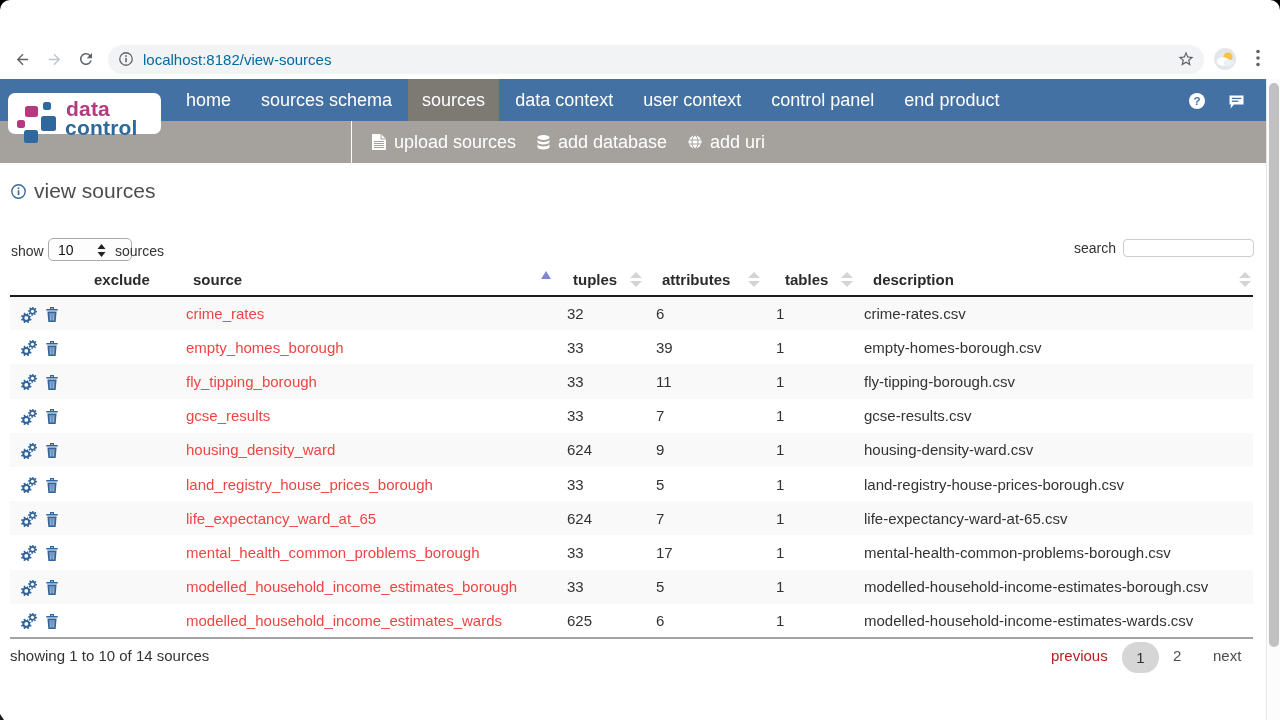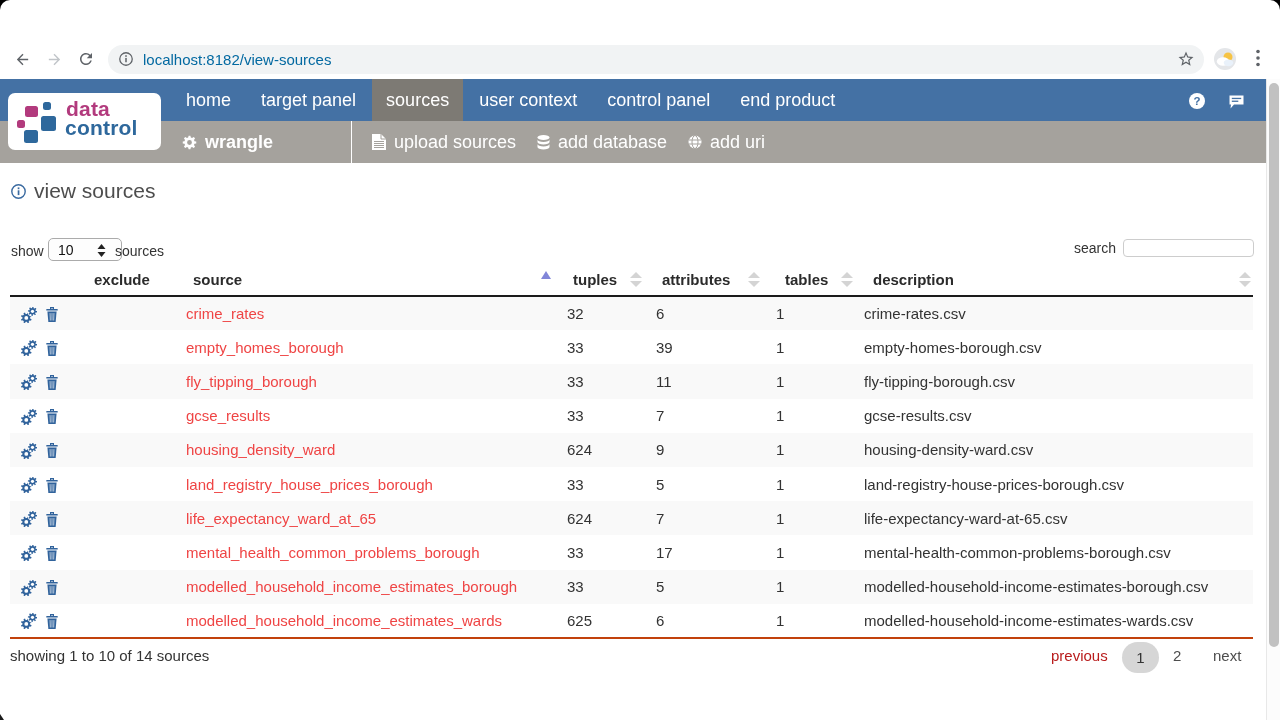--- a/index.html
+++ b/index.html
@@ -18,37 +18,37 @@
 .urltext { position:absolute; left:35px; top:6px; font-size:15px; color:#0369a1; white-space:nowrap; }
 
 
 .navbar { position:absolute; left:0; top:79px; width:1266px; height:42px; background:#4471a4; }
 .navbar ul { list-style:none; position:absolute; left:172px; top:0; height:42px; display:flex; }
 .navbar li { height:42px; display:flex; align-items:center; padding:0 14px; margin-right:2px; font-size:18px; color:#fff; white-space:nowrap; }
 .navbar li.active { background:#7d7a74; }
 .graybar { position:absolute; left:0; top:121px; width:1266px; height:42px; background:#a5a29d; }
 .gb-item { position:absolute; top:0; height:42px; display:flex; align-items:center; font-size:18px; color:#fff; white-space:nowrap; }
 .gb-divider { position:absolute; left:351px; top:0; width:1px; height:42px; background:#fff; }
-.logo { position:absolute; left:8px; top:93px; width:153px; height:57px; background:#fff; border-radius:7px; }
+.logo { position:absolute; left:8px; top:93px; width:153px; height:41px; background:#fff; border-radius:7px; }
 .logo .sq { position:absolute; border-radius:2.5px; }
 .logo-data { position:absolute; left:58px; top:4px; font-size:21px; font-weight:bold; color:#b23a7d; letter-spacing:0.2px; }
 .logo-prep { position:absolute; left:57px; top:22.8px; font-size:21px; font-weight:bold; color:#2e689c; letter-spacing:0.2px; }
 
 
 .heading { position:absolute; left:34px; top:179px; font-size:21px; color:#4d4d4d; }
 .ctl { position:absolute; font-size:14px; color:#333; }
-.select { position:absolute; left:48px; top:238px; width:74px; height:23px; border:1px solid #ababab; border-radius:5px; background:#fdfdfd; }
+.select { position:absolute; left:48px; top:238px; width:84px; height:23px; border:1px solid #ababab; border-radius:5px; background:#fdfdfd; }
 .searchbox { position:absolute; left:1123px; top:239px; width:131px; height:18px; border:1px solid #cdcdcd; border-radius:4px; background:#fff; }
 
 table.dt { position:absolute; left:10px; top:264px; border-collapse:collapse; table-layout:fixed; width:1243px; font-size:15px; color:#333; }
 table.dt th { font-weight:bold; text-align:left; height:32px; vertical-align:middle; position:relative; font-size:15px; color:#2b2b2b; }
 table.dt td { height:34.2px; vertical-align:middle; }
 table.dt thead tr { border-bottom:2px solid #1b1b1b; }
 table.dt tbody tr.odd { background:#f9f9f9; }
-table.dt tbody tr:last-child { border-bottom:2px solid #c2410c; }
+table.dt tbody tr:last-child { border-bottom:2px solid #a3a3a3; }
 a.src { color:#ef4444; text-decoration:none; }
 .icn { display:inline-block; vertical-align:middle; }
 .sorter { position:absolute; right:7px; top:8px; width:13px; height:15px; }
 .sorter::before { content:''; position:absolute; top:0; left:0; width:0; height:0; border-left:6.5px solid transparent; border-right:6.5px solid transparent; border-bottom:6.5px solid #d4d4d4; }
 .sorter::after { content:''; position:absolute; bottom:0; left:0; width:0; height:0; border-left:6.5px solid transparent; border-right:6.5px solid transparent; border-top:6.5px solid #d4d4d4; }
 td.c1 { padding-left:11px; }
 td.c3 { padding-left:10px; }
 td.c4 { padding-left:7px; }
 td.c5 { padding-left:6px; }
 td.c6 { padding-left:8px; }
@@ -98,44 +98,39 @@
   <svg class="abs" style="left:1256px;top:8px" width="4" height="18" viewBox="0 0 4 18">
         <circle cx="2" cy="2.5" r="1.8" fill="#5f6368"></circle>
         <circle cx="2" cy="9" r="1.8" fill="#5f6368"></circle>
         <circle cx="2" cy="15.5" r="1.8" fill="#5f6368"></circle>
       </svg>
 </div>
 
 <div class="navbar">
   <ul>
     <li>home</li>
-    <li>target panel</li>
+    <li>sources schema</li>
     <li class="active">sources</li>
+    <li>data context</li>
     <li>user context</li>
     <li>control panel</li>
     <li>end product</li>
   </ul>
   <svg class="abs" style="left:1189px;top:14px" width="16" height="16" viewBox="0 0 16 16">
         <circle cx="8" cy="8" r="8" fill="#fff"></circle>
         <text x="8" y="12" font-size="11.5" font-weight="bold" fill="#4471a4" text-anchor="middle" font-family="Liberation Sans">?</text>
       </svg>
   <svg class="abs" style="left:1229px;top:16px" width="15" height="15" viewBox="0 0 15 15">
         <path d="M0.5 0.5 H14.5 V9.5 H5 L1.5 13.5 L2 9.5 H0.5 Z" fill="#fff"></path>
         <rect x="2.8" y="2.8" width="9.4" height="1.3" fill="#4471a4"></rect>
         <rect x="2.8" y="5.6" width="6.5" height="1.3" fill="#4471a4"></rect>
       </svg>
 </div>
 
 <div class="graybar">
-  <div class="gb-item" style="left:182px;font-weight:bold;">
-    <svg class="icn" style="margin-right:8px" width="15" height="15" viewBox="0 0 100 100">
-          <path fill="#fff" d="M95 56 V44 l-12-3 a35 35 0 0 0 -3-8 l7-11 -9-9 -11 7 a35 35 0 0 0 -8-3 L56 5 H44 l-3 12 a35 35 0 0 0 -8 3 l-11-7 -9 9 7 11 a35 35 0 0 0 -3 8 L5 44 v12 l12 3 a35 35 0 0 0 3 8 l-7 11 9 9 11-7 a35 35 0 0 0 8 3 l3 12 h12 l3-12 a35 35 0 0 0 8-3 l11 7 9-9 -7-11 a35 35 0 0 0 3-8 Z M50 66 a16 16 0 1 1 0-32 a16 16 0 0 1 0 32 Z"></path>
-        </svg>
-    wrangle
-  </div>
   <div class="gb-divider"></div>
   <div class="gb-item" style="left:537px;">
     <svg class="icn" style="margin-right:8px" width="13" height="15" viewBox="0 0 13 15">
           <ellipse cx="6.5" cy="2.6" rx="6" ry="2.5" fill="#fff"></ellipse>
           <path d="M0.5 4.5 a 6 2.5 0 0 0 12 0 v2.5 a 6 2.5 0 0 1 -12 0 Z" fill="#fff"></path>
           <path d="M0.5 9 a 6 2.5 0 0 0 12 0 v3 a 6 2.5 0 0 1 -12 0 Z" fill="#fff"></path>
         </svg>
     add database
   </div>
   <div class="gb-item" style="left:372px;">

